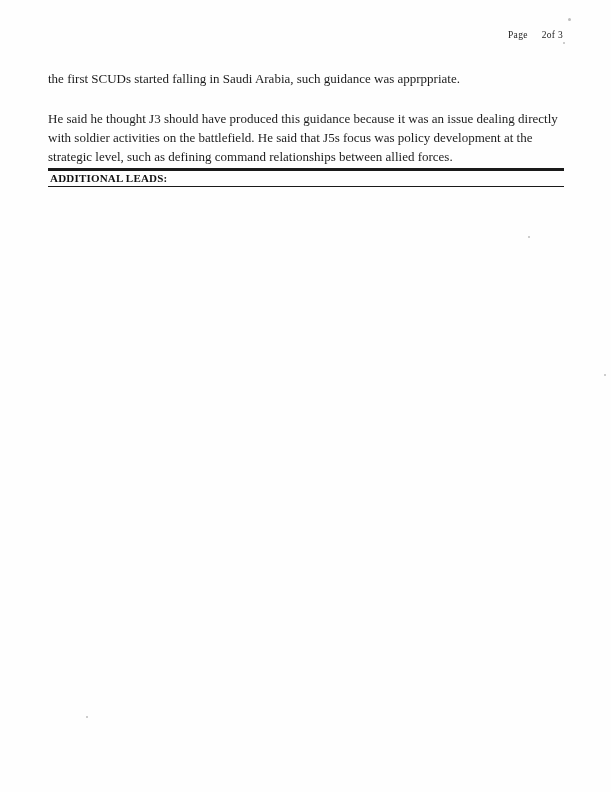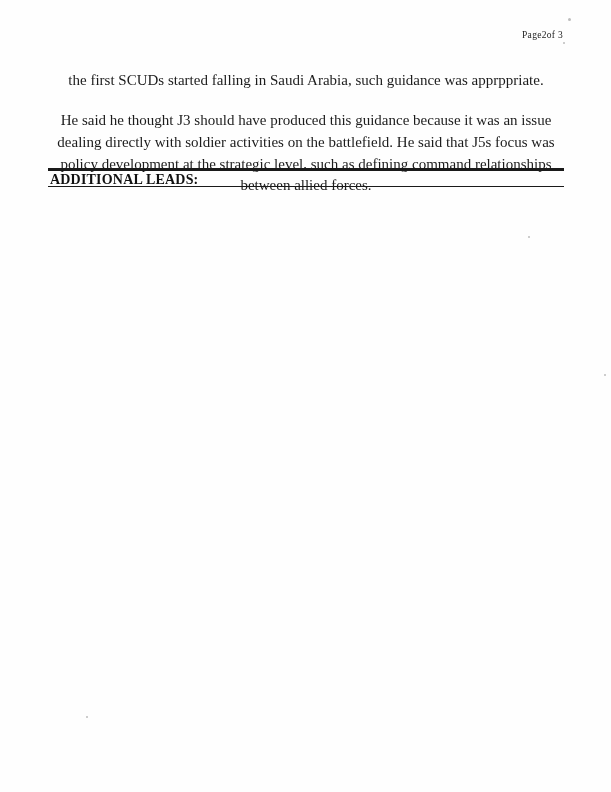--- a/index.html
+++ b/index.html
@@ -36,29 +36,30 @@
     left: 0;
     width: 611px;
     text-align: right;
     padding-right: 48px;
     box-sizing: border-box;
     font-size: 9.5px;
     letter-spacing: 0.3px;
     color: #222;
   }
   .header-row .page-word {
+    margin-right: 14px;
   }
   .body-text {
     position: absolute;
     left: 48px;
     width: 516px;
-    font-size: 15px;
+    font-size: 13px;
     line-height: 1.45;
     color: #1c1c1c;
-    text-align: center;
+    text-align: left;
   }
   .para1 { top: 70px; }
   .para2 { top: 110px; }
   .rule-thick {
     position: absolute;
     left: 48px;
     width: 516px;
     height: 3px;
     background: #1a1a1a;
     top: 168px;
@@ -68,21 +69,21 @@
     left: 48px;
     width: 516px;
     height: 1px;
     background: #1a1a1a;
     top: 186px;
   }
   .section-heading {
     position: absolute;
     left: 50px;
     top: 172px;
-    font-size: 14px;
+    font-size: 11px;
     font-weight: bold;
     letter-spacing: 0.2px;
     color: #111;
   }
 </style>
 </head>
 <body>
 
 <div class="page">
 

